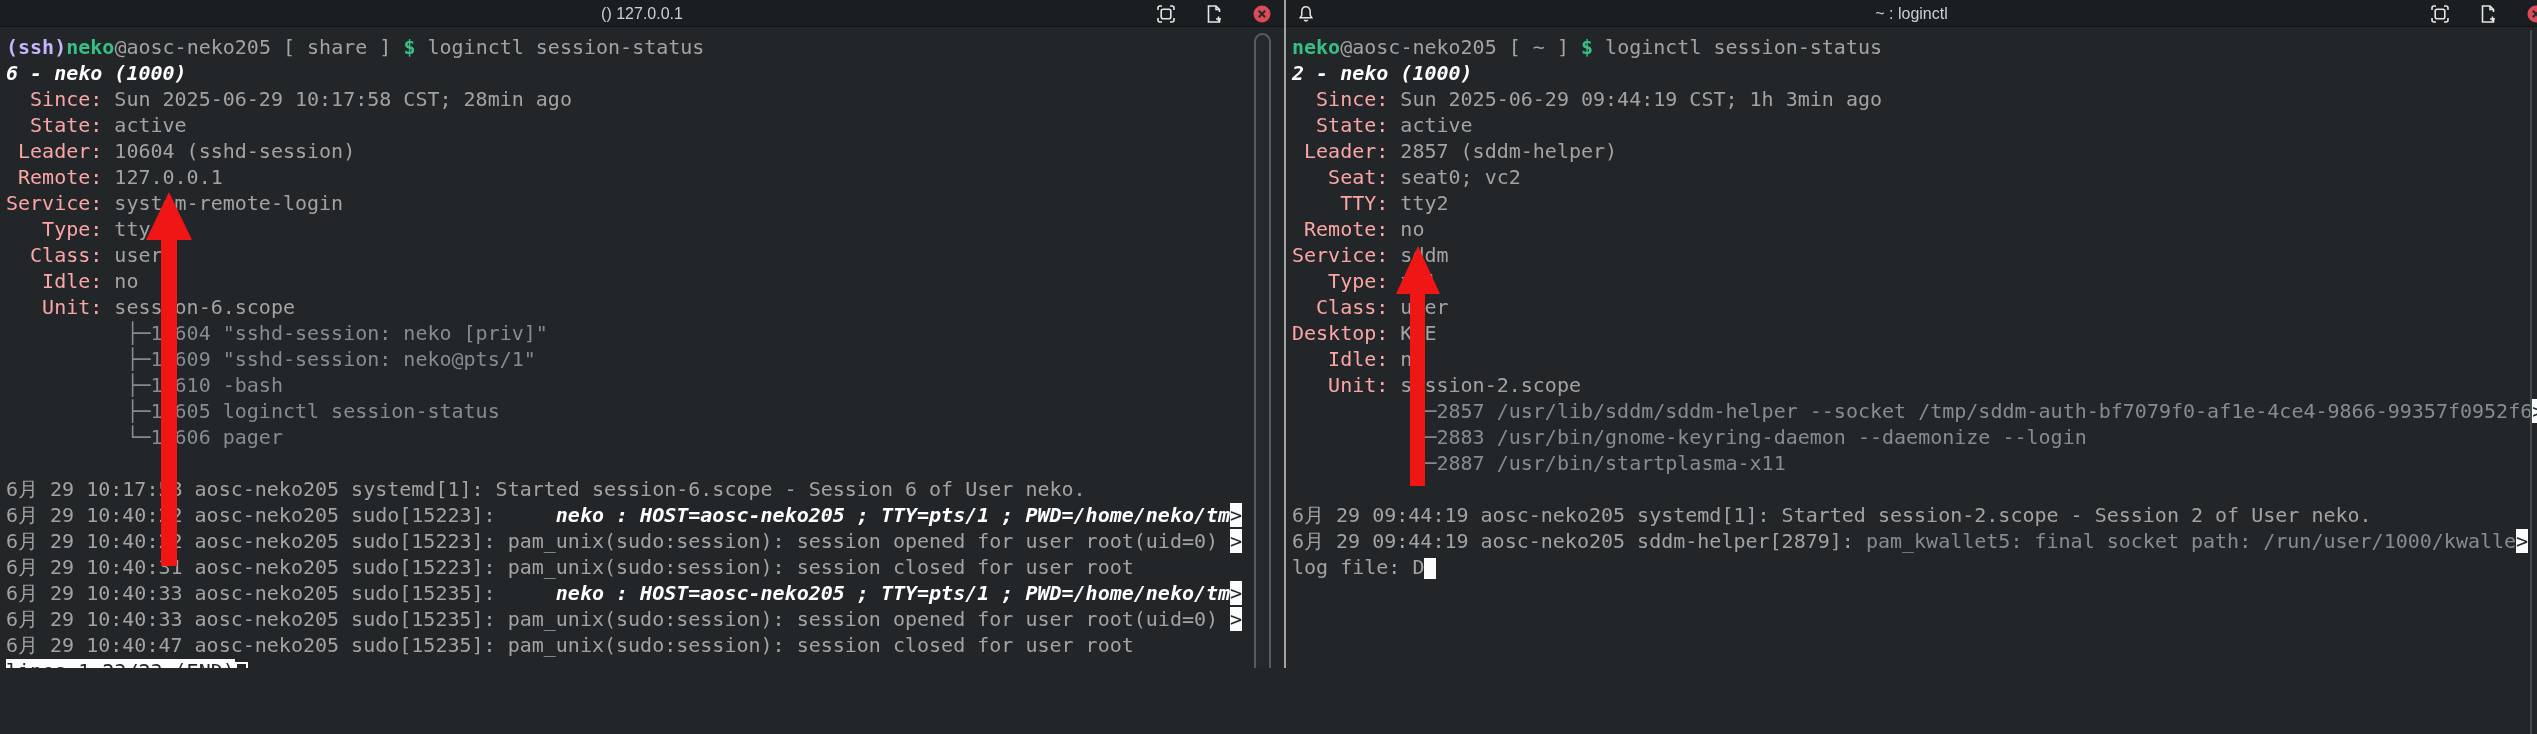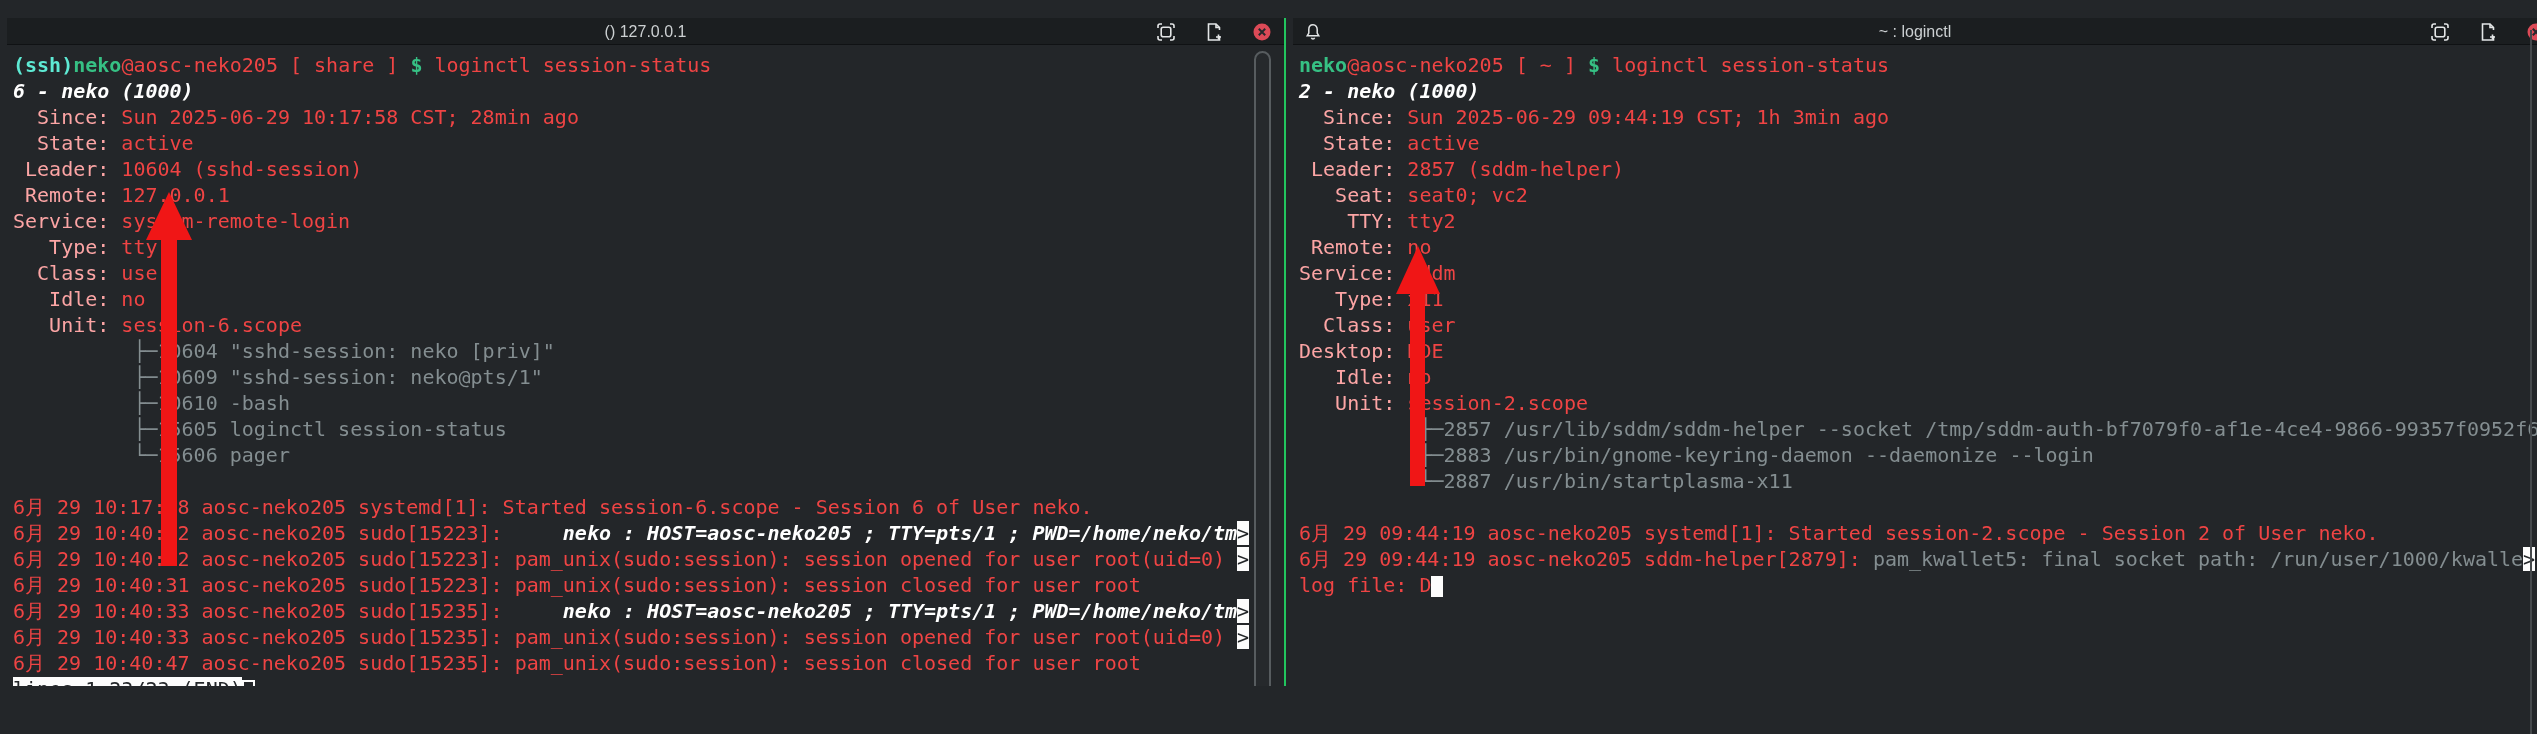--- a/index.html
+++ b/index.html
@@ -1,40 +1,40 @@
 <!DOCTYPE html>
 <html><head>
 <meta charset="utf-8">
 <style>
   * { margin:0; padding:0; box-sizing:border-box; }
   html,body { width:2537px; height:734px; background:#232629; overflow:hidden; }
   body { position:relative; font-family:"DejaVu Sans Mono","Liberation Mono",monospace; }
 
-  .pane { position:absolute; top:18px; height:668px; overflow:hidden;padding-left:7px; }
+  .pane { position:absolute; top:0; height:668px; overflow:hidden; }
   .pane-left  { left:0; width:1284px; }
-  .pane-right { left:1284px; width:1253px; border-left:2px solid #22c55e; }
+  .pane-right { left:1284px; width:1253px; border-left:2px solid #a3a3a3; }
 
   .titlebar { position:relative; height:27px; background:#1b1e20; border-bottom:1px solid #101214; overflow:hidden; }
   .titlebar .title {
     position:absolute; left:0; right:0; top:0; height:27px; line-height:27px;
     text-align:center; color:#ccd0d2; font-family:"Liberation Sans",sans-serif; font-size:16px;
   }
   .tb-icons { position:absolute; top:0; height:27px; display:flex; align-items:center; gap:28px; }
   .tb-icons-left  { left:10px; }
   .tb-icons-right-l { right:12px; }
   .tb-icons-right-r { right:-9px; }
   .tb-btn { width:20px; height:20px; display:flex; align-items:center; justify-content:center; }
 
   .term { padding:7px 0 0 6px; font-size:20px; line-height:26px; white-space:pre; color:#eceff1; }
   .line { height:26px; }
-  .seg-fg     { color:#ef4444; }
+  .seg-fg     { color:#a3a3a3; }
   .seg-bold   { color:#ffffff; font-weight:bold;font-style:italic; }
   .seg-blue   { color:#fca5a5; }
   .seg-green  { color:#36c084; font-weight:bold;text-align:right; }
-  .seg-orange { color:#5eead4; font-weight:bold; }
+  .seg-orange { color:#c4b5fd; font-weight:bold; }
   .seg-gray   { color:#848e91; }
   .seg-inv    { background:#fcfcfc; color:#232629; }
   .seg-cursor        { display:inline-block; width:12px; height:21px; background:#fcfcfc; vertical-align:middle; color:transparent; }
   .seg-cursor-hollow { display:inline-block; width:13px; height:21px; border:2px solid #fcfcfc; vertical-align:middle; color:transparent; }
 
   
   .scrollbar-left {
     position:absolute; left:1254px; top:33px; width:17px; height:697px;
     border:2px solid #575c5f; border-radius:9px; background:#26292c;
   }

